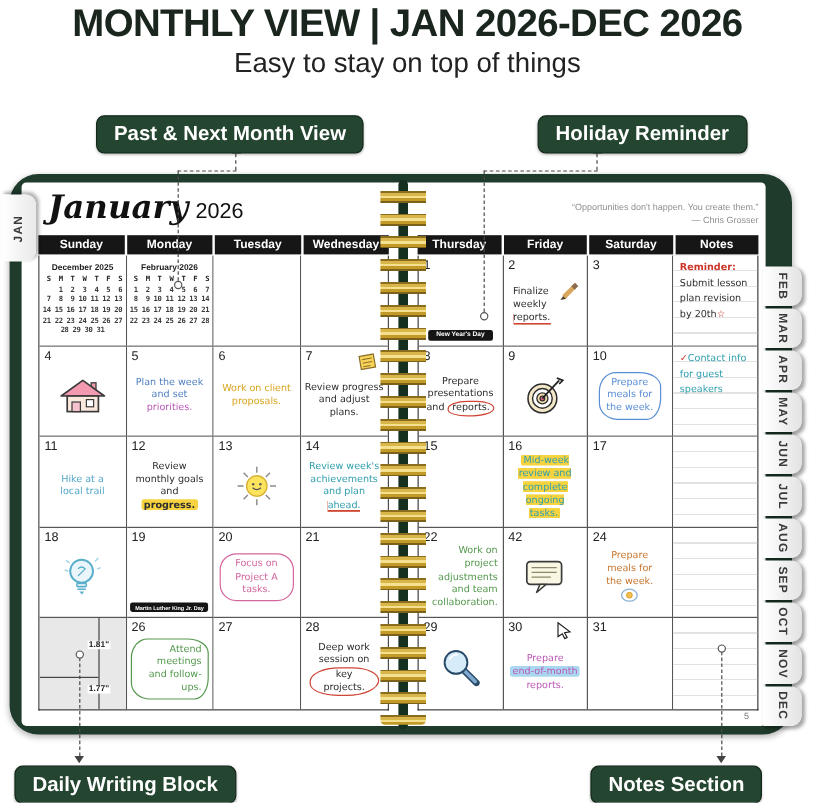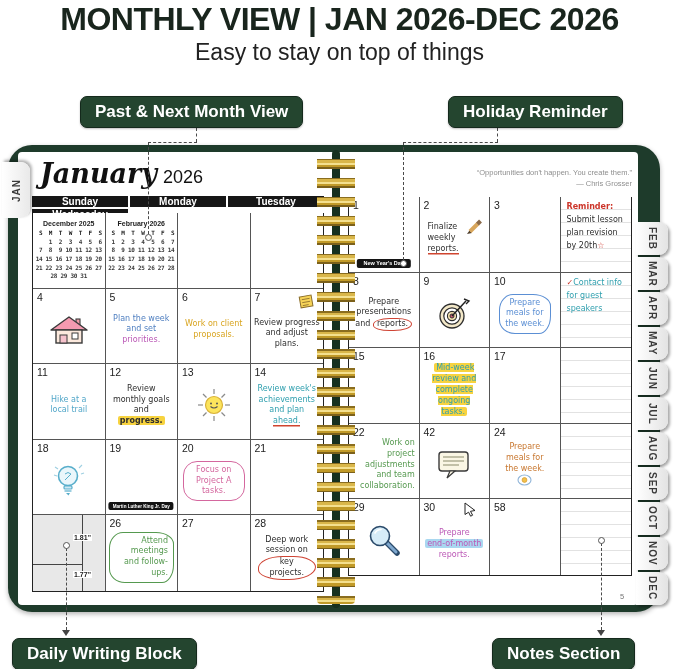--- a/index.html
+++ b/index.html
@@ -61,21 +61,21 @@
   .month-script{font-family:"DejaVu Serif",serif;font-style:italic;font-size:27px;font-weight:bold;}
   .month-year{font-family:"Liberation Sans",sans-serif;font-size:18px;font-weight:500;margin-left:6px;}
   .quote{position:absolute;left:408px;top:167px;width:224px;text-align:right;z-index:10;
          font-size:7.5px;color:#8f8f8f;line-height:1.5;}
   .pagenum{position:absolute;left:620px;top:592px;font-size:7.5px;color:#777;z-index:10;}
 
   
   .grid{position:absolute;top:196px;z-index:10;}
   .grid.lft{left:32px;width:292px;}
   .grid.rgt{left:348px;width:284px;}
-  .hdr-row{display:grid;grid-template-columns:repeat(3,1fr);gap:2px;height:16px;}
+  .hdr-row{display:grid;grid-template-columns:repeat(4,1fr);gap:2px;height:16px;}
   .hdr{background:#161616;color:#fff;font-size:10px;font-weight:bold;
        display:flex;align-items:center;justify-content:center;}
   .body{display:grid;grid-template-columns:repeat(4,1fr);grid-auto-rows:75.6px;
         border:1.5px solid #222;border-top:none;margin-top:1px;}
   .cell{position:relative;border-right:1px solid #555;border-bottom:1px solid #555;
         overflow:hidden;background:#fff;}
   .cell:nth-child(4n){border-right:none;}
   .body .cell:nth-last-child(-n+4){border-bottom:none;}
   .num{position:absolute;top:2px;left:4px;font-size:10.5px;color:#222;z-index:2;}
   .content{position:absolute;inset:0;display:flex;flex-direction:column;align-items:center;
@@ -356,20 +356,26 @@
             <div class="hw c-black" style="max-width:58px;">
           <span>Deep work session on</span><br>
           <span class="circ-r">key projects.</span>
         </div>
           </div>
       </div>
     </div>
   </div>
 
   <div class="grid rgt">
+    <div class="hdr-row">
+      <div class="hdr">Thursday</div>
+      <div class="hdr">Friday</div>
+      <div class="hdr">Saturday</div>
+      <div class="hdr">Notes</div>
+    </div>
     <div class="body">
 
       <div class="cell">
         <span class="num">1</span>
         <div class="ribbon ny">New Year's Day</div>
       </div>
       <div class="cell">
         <span class="num">2</span>
         <svg class="icn-corner" style="top:20px;right:6px;" width="18" height="18" viewBox="0 0 18 18">
           <path d="M2 17 L4.5 13.5 L7 16 Z" fill="#4a3a28"></path>
@@ -497,21 +503,21 @@
         </svg>
         <div class="content" style="padding-top:18px;">
             <div class="hw c-purple" style="max-width:60px;">
           <span>Prepare</span><br>
           <span class="hl-b">end-of-month</span><br>
           <span>reports.</span>
         </div>
           </div>
       </div>
       <div class="cell">
-        <span class="num">58</span>
+        <span class="num">31</span>
       </div>
       <div class="cell ruled"></div>
     </div>
   </div>
 
   <div class="pagenum">5</div>
 
   <div class="dcirc" style="left:63px;top:542px;"></div>
   <div class="dline dv" style="left:66px;top:548px;height:82px;"></div>
   <div class="darr down" style="left:62px;top:630px;"></div>

